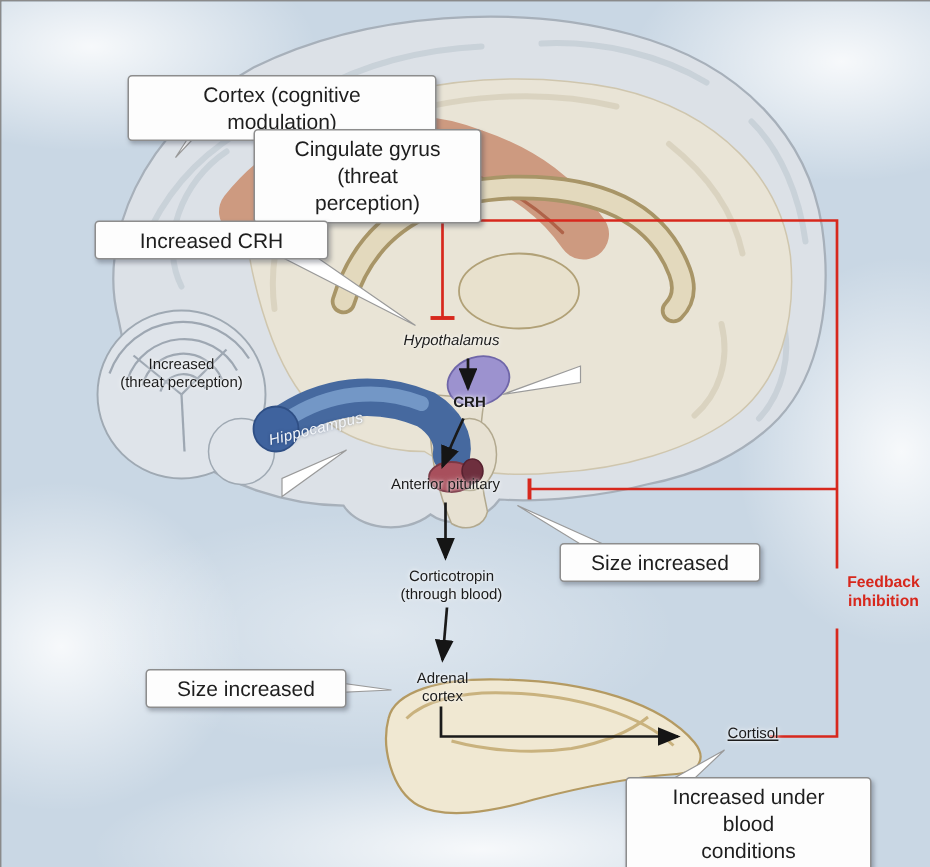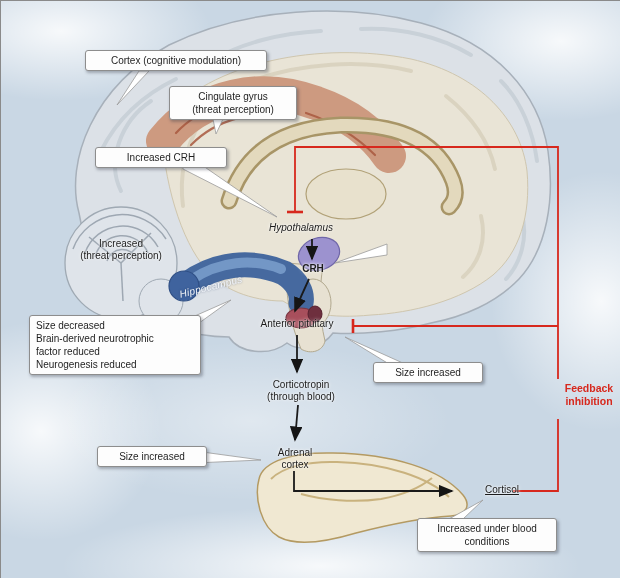--- a/index.html
+++ b/index.html
@@ -6,21 +6,21 @@
   .fig{
     position:relative;width:620px;height:578px;overflow:hidden;
     border:1px solid #8a8a8a;background:#c9d7e4;
     font-family:"Liberation Sans",sans-serif;
   }
   .fig svg{position:absolute;left:0;top:0;z-index:1}
   .callout{
     position:absolute;z-index:4;
     background:#fdfdfd;border:1px solid #8d8d8d;border-radius:3px;
     box-shadow:1.5px 2px 3px rgba(50,55,70,.35);
-    padding:3px 6px;font-size:10px;line-height:1.3;color:#1e1e1e;
+    padding:3px 18px;font-size:14px;line-height:1.3;color:#1e1e1e;
     text-align:center;white-space:pre-line;
   }
   .callout.left{text-align:left}
   .anat{
     position:absolute;z-index:3;font-size:10px;line-height:1.2;color:#1b1b1b;
     text-align:center;white-space:pre-line;
     text-shadow:0 0 2px rgba(255,255,255,.95),0 0 4px rgba(255,255,255,.8);
   }
   .anat.white{
     color:#f4f7fb;text-shadow:0 0 2px rgba(20,40,80,.5);
@@ -165,27 +165,23 @@
       <path d="M286,211 L302,211" stroke-width="2.6"></path>
       <path d="M352,318 L352,332" stroke-width="2.6"></path>
     </g>
   </svg>
 
   <div class="callout" style="left:84px;top:49px;width:168px;">Cortex (cognitive modulation)</div>
 
   <div class="callout" style="left:168px;top:85px;width:114px;">Cingulate gyrus
 (threat perception)</div>
 
-  <div class="callout" style="left:62px;top:146px;width:118px;margin-left:32px;">Increased CRH</div>
-
-
-  <div class="callout left" style="left:28px;top:314px;width:158px;">Size decreased
-Brain-derived neurotrophic
-factor reduced
-Neurogenesis reduced</div>
+  <div class="callout" style="left:62px;top:146px;width:118px;">Increased CRH</div>
+
+
 
   <div class="callout" style="left:372px;top:361px;width:96px;">Size increased</div>
 
   <div class="callout" style="left:96px;top:445px;width:96px;">Size increased</div>
 
   <div class="callout" style="left:416px;top:517px;width:126px;">Increased under blood
 conditions</div>
 
   <div class="anat" style="left:255px;top:221px;width:90px;font-style:italic;">Hypothalamus</div>
 

